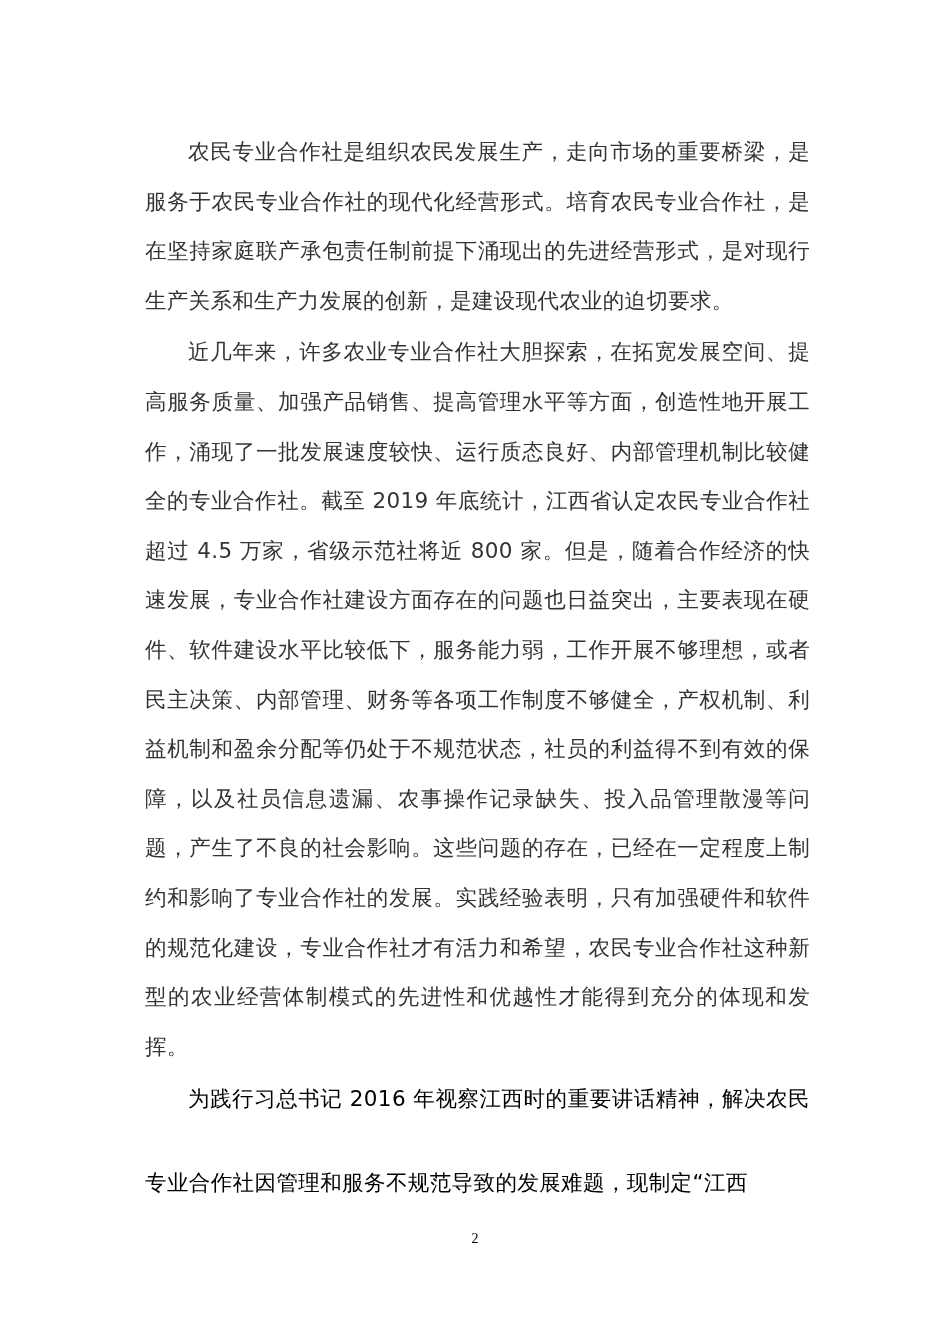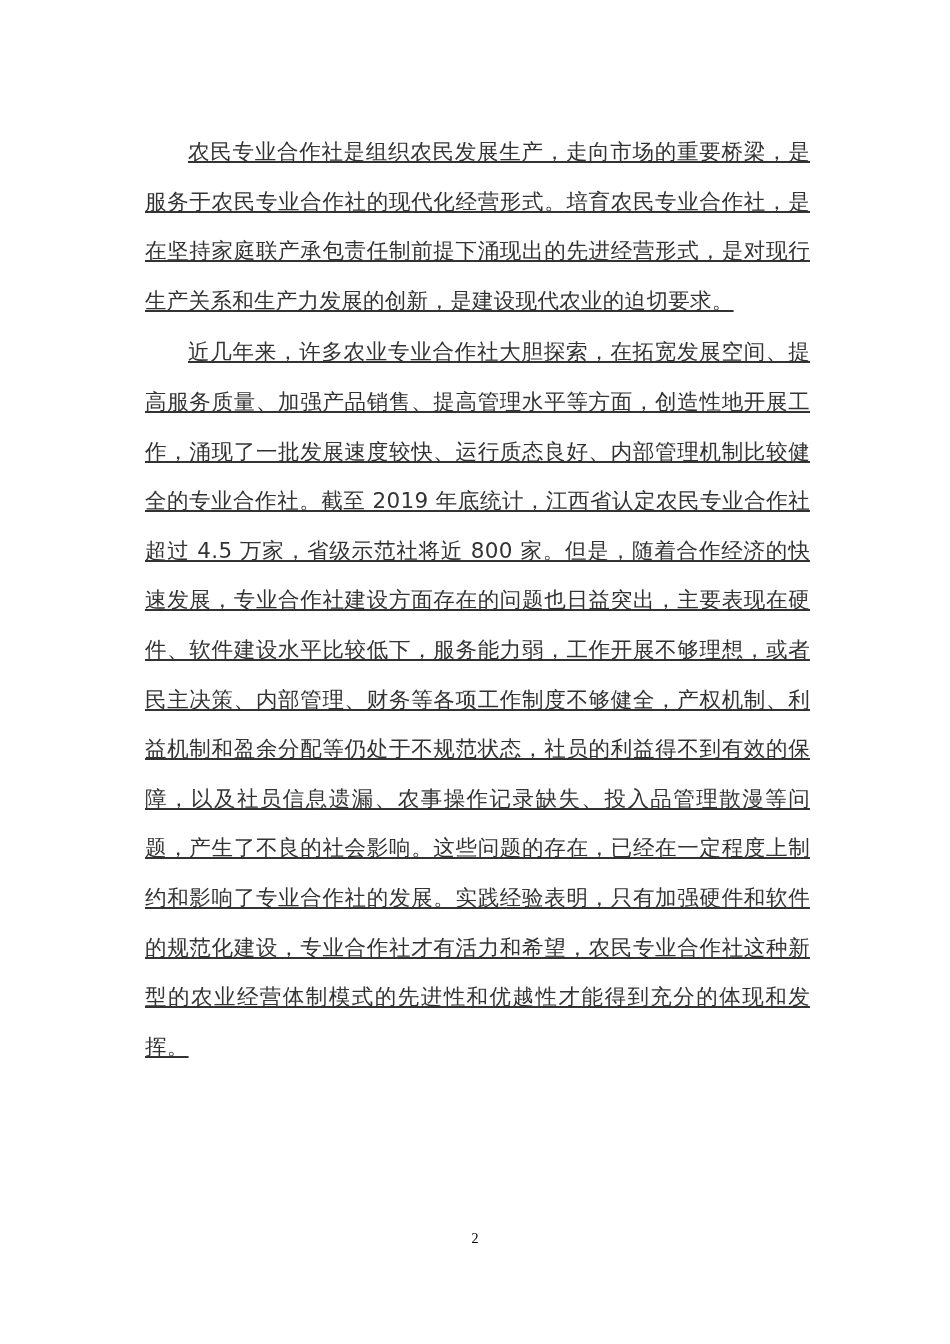--- a/index.html
+++ b/index.html
@@ -32,21 +32,20 @@
     }
     .para {
       margin: 0;
       line-height: 49.6px;
       text-align: justify;
       text-justify: inter-ideograph;
       letter-spacing: 0.3px;
     }
     .para.indent {
       text-indent: 43px;
-      text-decoration: underline;
     }
     .para-gap {
       margin-top: 2px;
     }
     .para-last {
       color: #000000;
       line-height: 84px;
       margin-top: -14px;
       font-size: 21.5px;
       text-indent: 43px;
@@ -63,15 +62,16 @@
       color: #000000;
     }
   </style>
 </head>
 <body>
 
 <div class="page">
   <div class="body-text">
     <p class="para indent">农民专业合作社是组织农民发展生产，走向市场的重要桥梁，是服务于农民专业合作社的现代化经营形式。培育农民专业合作社，是在坚持家庭联产承包责任制前提下涌现出的先进经营形式，是对现行生产关系和生产力发展的创新，是建设现代农业的迫切要求。</p>
     <p class="para indent para-gap">近几年来，许多农业专业合作社大胆探索，在拓宽发展空间、提高服务质量、加强产品销售、提高管理水平等方面，创造性地开展工作，涌现了一批发展速度较快、运行质态良好、内部管理机制比较健全的专业合作社。截至 2019 年底统计，江西省认定农民专业合作社超过 4.5 万家，省级示范社将近 800 家。但是，随着合作经济的快速发展，专业合作社建设方面存在的问题也日益突出，主要表现在硬件、软件建设水平比较低下，服务能力弱，工作开展不够理想，或者民主决策、内部管理、财务等各项工作制度不够健全，产权机制、利益机制和盈余分配等仍处于不规范状态，社员的利益得不到有效的保障，以及社员信息遗漏、农事操作记录缺失、投入品管理散漫等问题，产生了不良的社会影响。这些问题的存在，已经在一定程度上制约和影响了专业合作社的发展。实践经验表明，只有加强硬件和软件的规范化建设，专业合作社才有活力和希望，农民专业合作社这种新型的农业经营体制模式的先进性和优越性才能得到充分的体现和发挥。</p>
+    <p class="para para-last">为践行习总书记 2016 年视察江西时的重要讲话精神，解决农民专业合作社因管理和服务不规范导致的发展难题，现制定“江西</p>
   </div>
   <div class="page-number">2</div>
 </div>
 
 </body></html>

